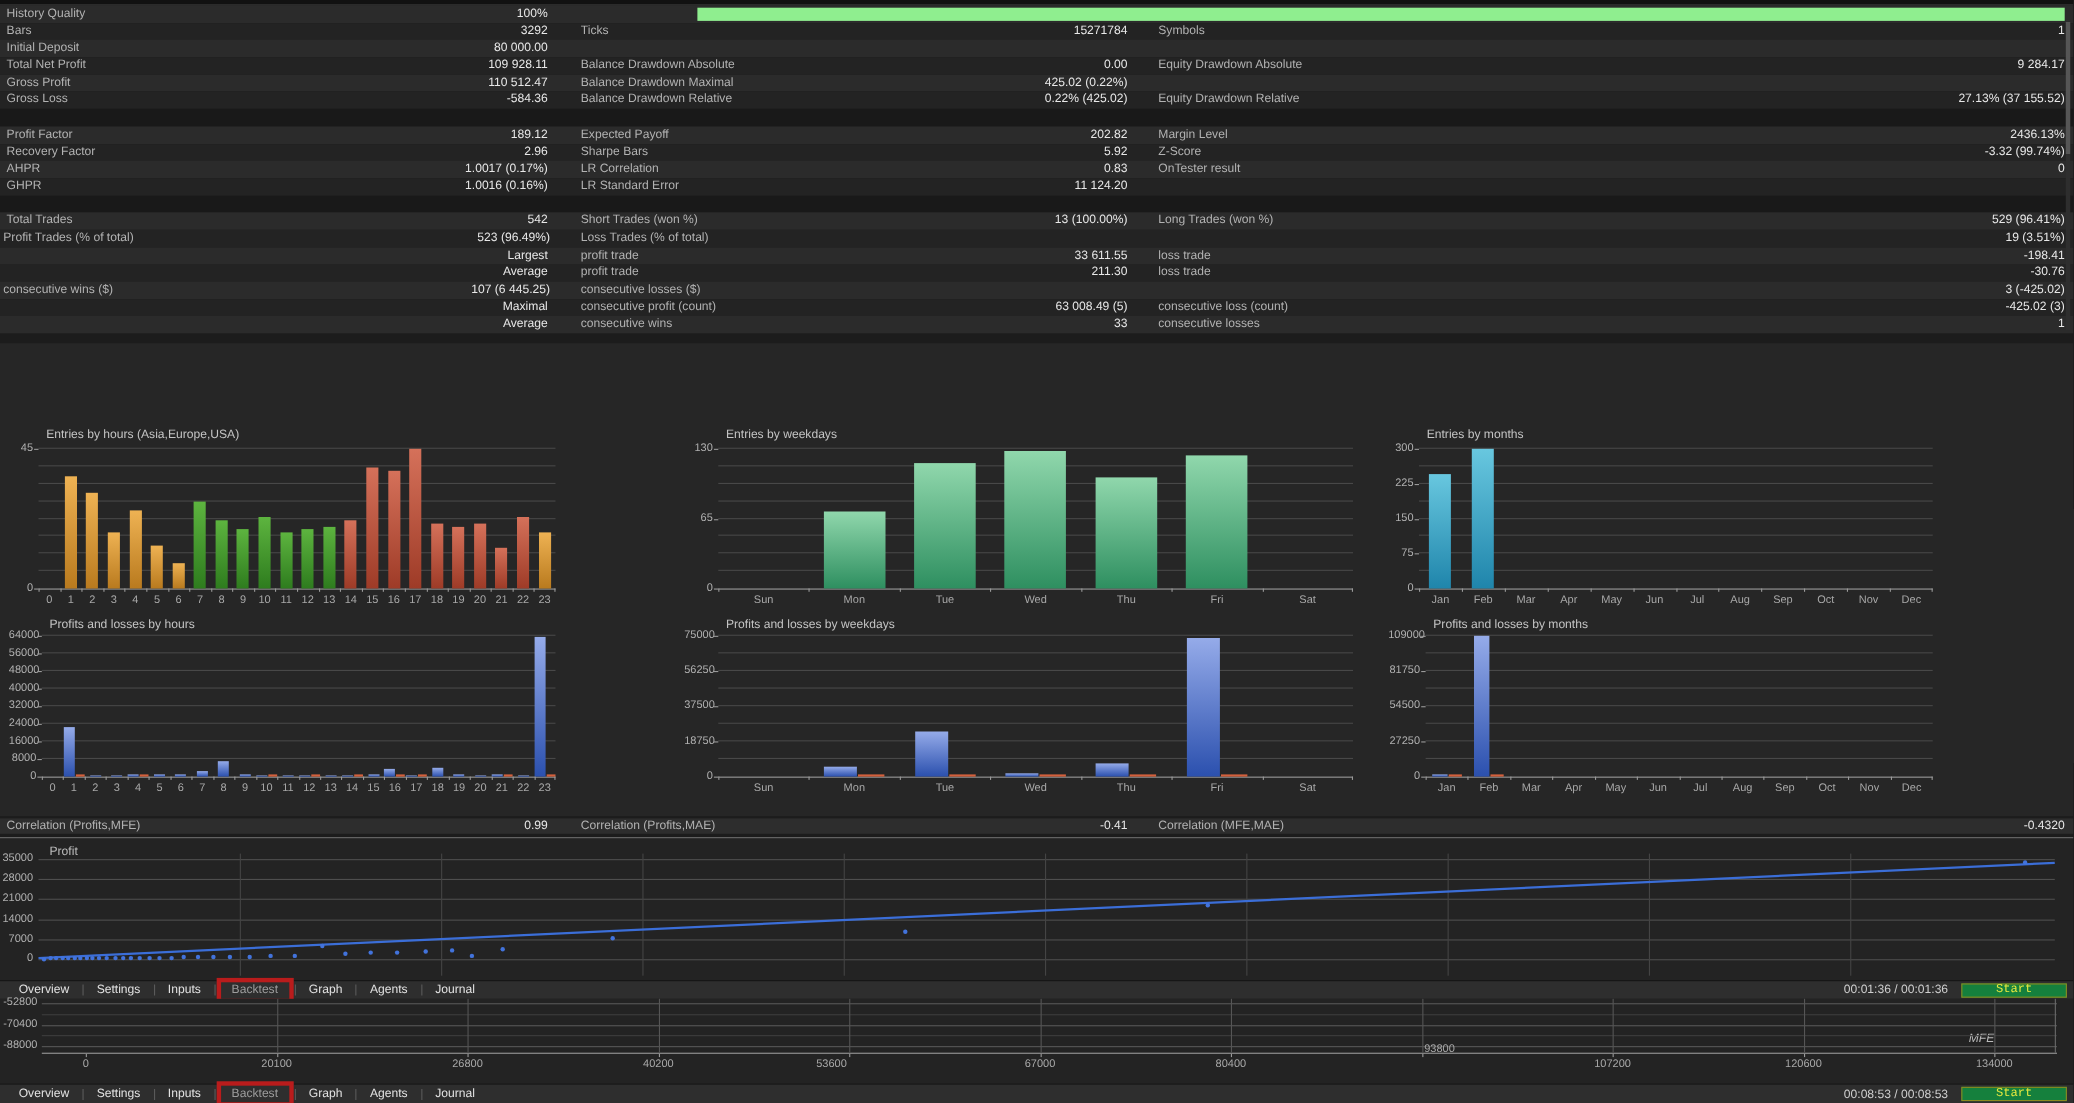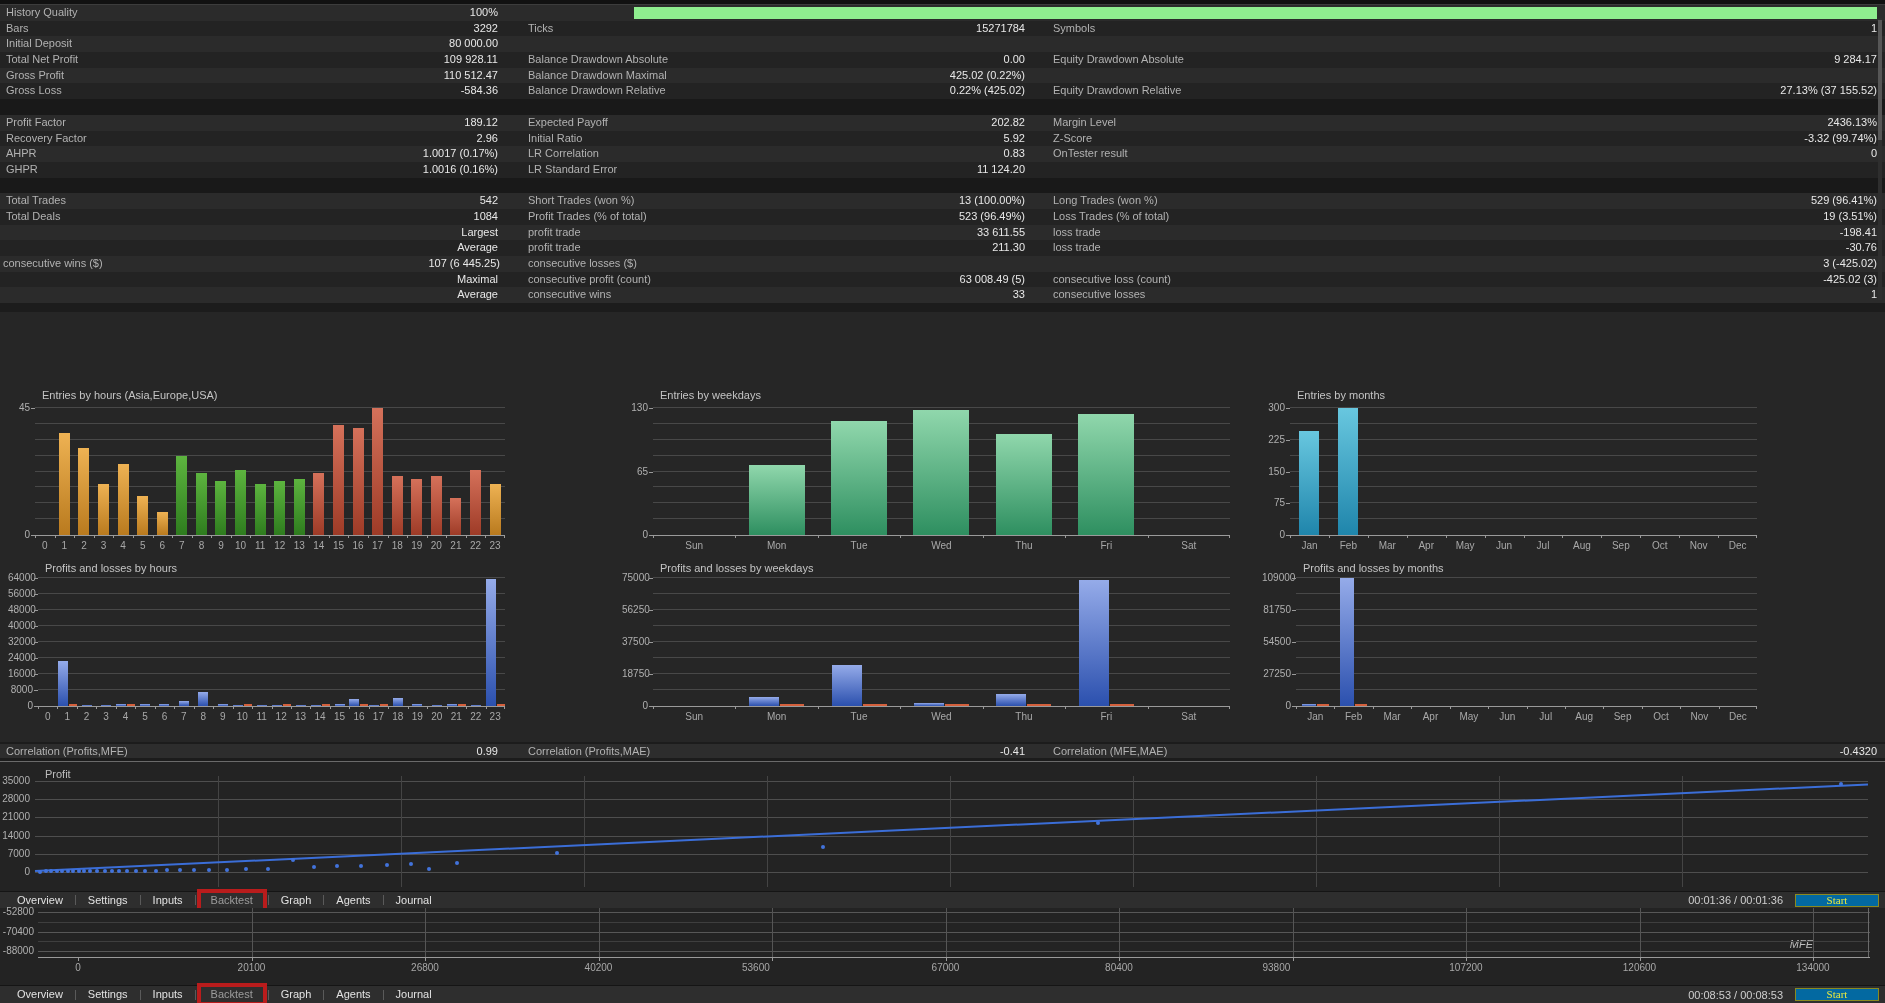--- a/index.html
+++ b/index.html
@@ -50,22 +50,22 @@
   #trendline{position:absolute;height:2px;background:#3b6ed8;transform-origin:0 50%;}
   #profitlegend{position:absolute;left:45px;top:6px;font-size:11px;color:#bcbcbc;}
   .tabbar{position:absolute;left:0;width:1885px;background:#2e2e2e;display:flex;align-items:center;border-top:1px solid #151515;box-sizing:border-box;}
   #tabbar1{top:891px;height:17px;}
   #tabbar2{top:985px;height:18px;}
   .tab{padding:0 11px;font-size:11px;color:#e2e2e2;height:15px;line-height:15px;cursor:default;}
   .tab.selected{border:4px solid #b91c1c;color:#9c9c9c;background:#2e2e2e;padding:0 10px;}
   .tabsep{width:1px;height:10px;background:#5a5a5a;margin:0 1px;}
   .spacer{flex:1;}
   .timetext{font-size:11px;color:#cfcfcf;margin-right:12px;}
-  .startbtn{width:84px;height:13px;background:#0369a1;border:1px solid #8a8a20;color:#e9e93f;
-    font-size:11px;line-height:11px;text-align:center;margin-right:6px;font-family:Liberation Serif, serif;padding:0;}
+  .startbtn{width:96px;height:13px;background:#15803d;border:1px solid #8a8a20;color:#e9e93f;
+    font-size:11px;line-height:11px;text-align:center;margin-right:6px;font-family:Liberation Mono, monospace;padding:0;}
   #mfechart{position:absolute;left:0;top:908px;width:1885px;height:77px;background:#232323;font-size:10px;color:#a8a8a8;}
   .mfe-h{position:absolute;left:38px;right:15px;height:1px;}
   .mfe-v{position:absolute;width:1px;background:#555;}
   #mfelabel{position:absolute;right:72px;top:30px;color:#bcbcbc;font-size:11px;font-style:italic;}
 </style>
 </head>
 <body>
 
 <div id="topstrip"></div>
 
@@ -165,21 +165,21 @@
         <span class="slab">Margin Level</span>
         <span class="sval">2436.13%</span>
       </div>
     </div>
     <div class="statrow dark">
       <div class="scol scol1">
         <span class="slab">Recovery Factor</span>
         <span class="sval">2.96</span>
       </div>
       <div class="scol scol2">
-        <span class="slab">Initial Ratio</span>
+        <span class="slab">Sharpe Bars</span>
         <span class="sval">5.92</span>
       </div>
       <div class="scol scol3">
         <span class="slab">Z-Score</span>
         <span class="sval">-3.32 (99.74%)</span>
       </div>
     </div>
     <div class="statrow light">
       <div class="scol scol1">
         <span class="slab">AHPR</span>
@@ -217,24 +217,20 @@
       <div class="scol scol2">
         <span class="slab">Short Trades (won %)</span>
         <span class="sval">13 (100.00%)</span>
       </div>
       <div class="scol scol3">
         <span class="slab">Long Trades (won %)</span>
         <span class="sval">529 (96.41%)</span>
       </div>
     </div>
     <div class="statrow dark">
-      <div class="scol scol1">
-        <span class="slab">Total Deals</span>
-        <span class="sval">1084</span>
-      </div>
       <div class="scol scol2">
         <span class="slab">Profit Trades (% of total)</span>
         <span class="sval">523 (96.49%)</span>
       </div>
       <div class="scol scol3">
         <span class="slab">Loss Trades (% of total)</span>
         <span class="sval">19 (3.51%)</span>
       </div>
     </div>
     <div class="statrow light">
@@ -435,21 +431,21 @@
     <div class="xtick" style="left: 772px; top: 50px;"></div>
     <div style="position: absolute; left: 742px; top: 54px; width: 60px; text-align: left;">53600</div>
     <div class="mfe-v" style="left: 945.5px; top: 0px; height: 49px;"></div>
     <div class="xtick" style="left: 945.5px; top: 50px;"></div>
     <div style="position: absolute; left: 915.5px; top: 54px; width: 60px; text-align: center;">67000</div>
     <div class="mfe-v" style="left: 1119px; top: 0px; height: 49px;"></div>
     <div class="xtick" style="left: 1119px; top: 50px;"></div>
     <div style="position: absolute; left: 1089px; top: 54px; width: 60px; text-align: center;">80400</div>
     <div class="mfe-v" style="left: 1292.5px; top: 0px; height: 49px;"></div>
     <div class="xtick" style="left: 1292.5px; top: 50px;"></div>
-    <div style="position: absolute; left: 1262.5px; top: 54px; width: 60px; text-align: left;">93800</div>
+    <div style="position: absolute; left: 1262.5px; top: 40px; width: 60px; text-align: right;">93800</div>
     <div class="mfe-v" style="left: 1466px; top: 0px; height: 49px;"></div>
     <div class="xtick" style="left: 1466px; top: 50px;"></div>
     <div style="position: absolute; left: 1436px; top: 54px; width: 60px; text-align: center;">107200</div>
     <div class="mfe-v" style="left: 1639.5px; top: 0px; height: 49px;"></div>
     <div class="xtick" style="left: 1639.5px; top: 50px;"></div>
     <div style="position: absolute; left: 1609.5px; top: 54px; width: 60px; text-align: center;">120600</div>
     <div class="mfe-v" style="left: 1813px; top: 0px; height: 49px;"></div>
     <div class="xtick" style="left: 1813px; top: 50px;"></div>
     <div style="position: absolute; left: 1783px; top: 54px; width: 60px; text-align: center;">134000</div>
     <div class="mfe-v" style="left: 1868px; top: 0px; height: 49px; background: rgb(106, 106, 106);"></div>

